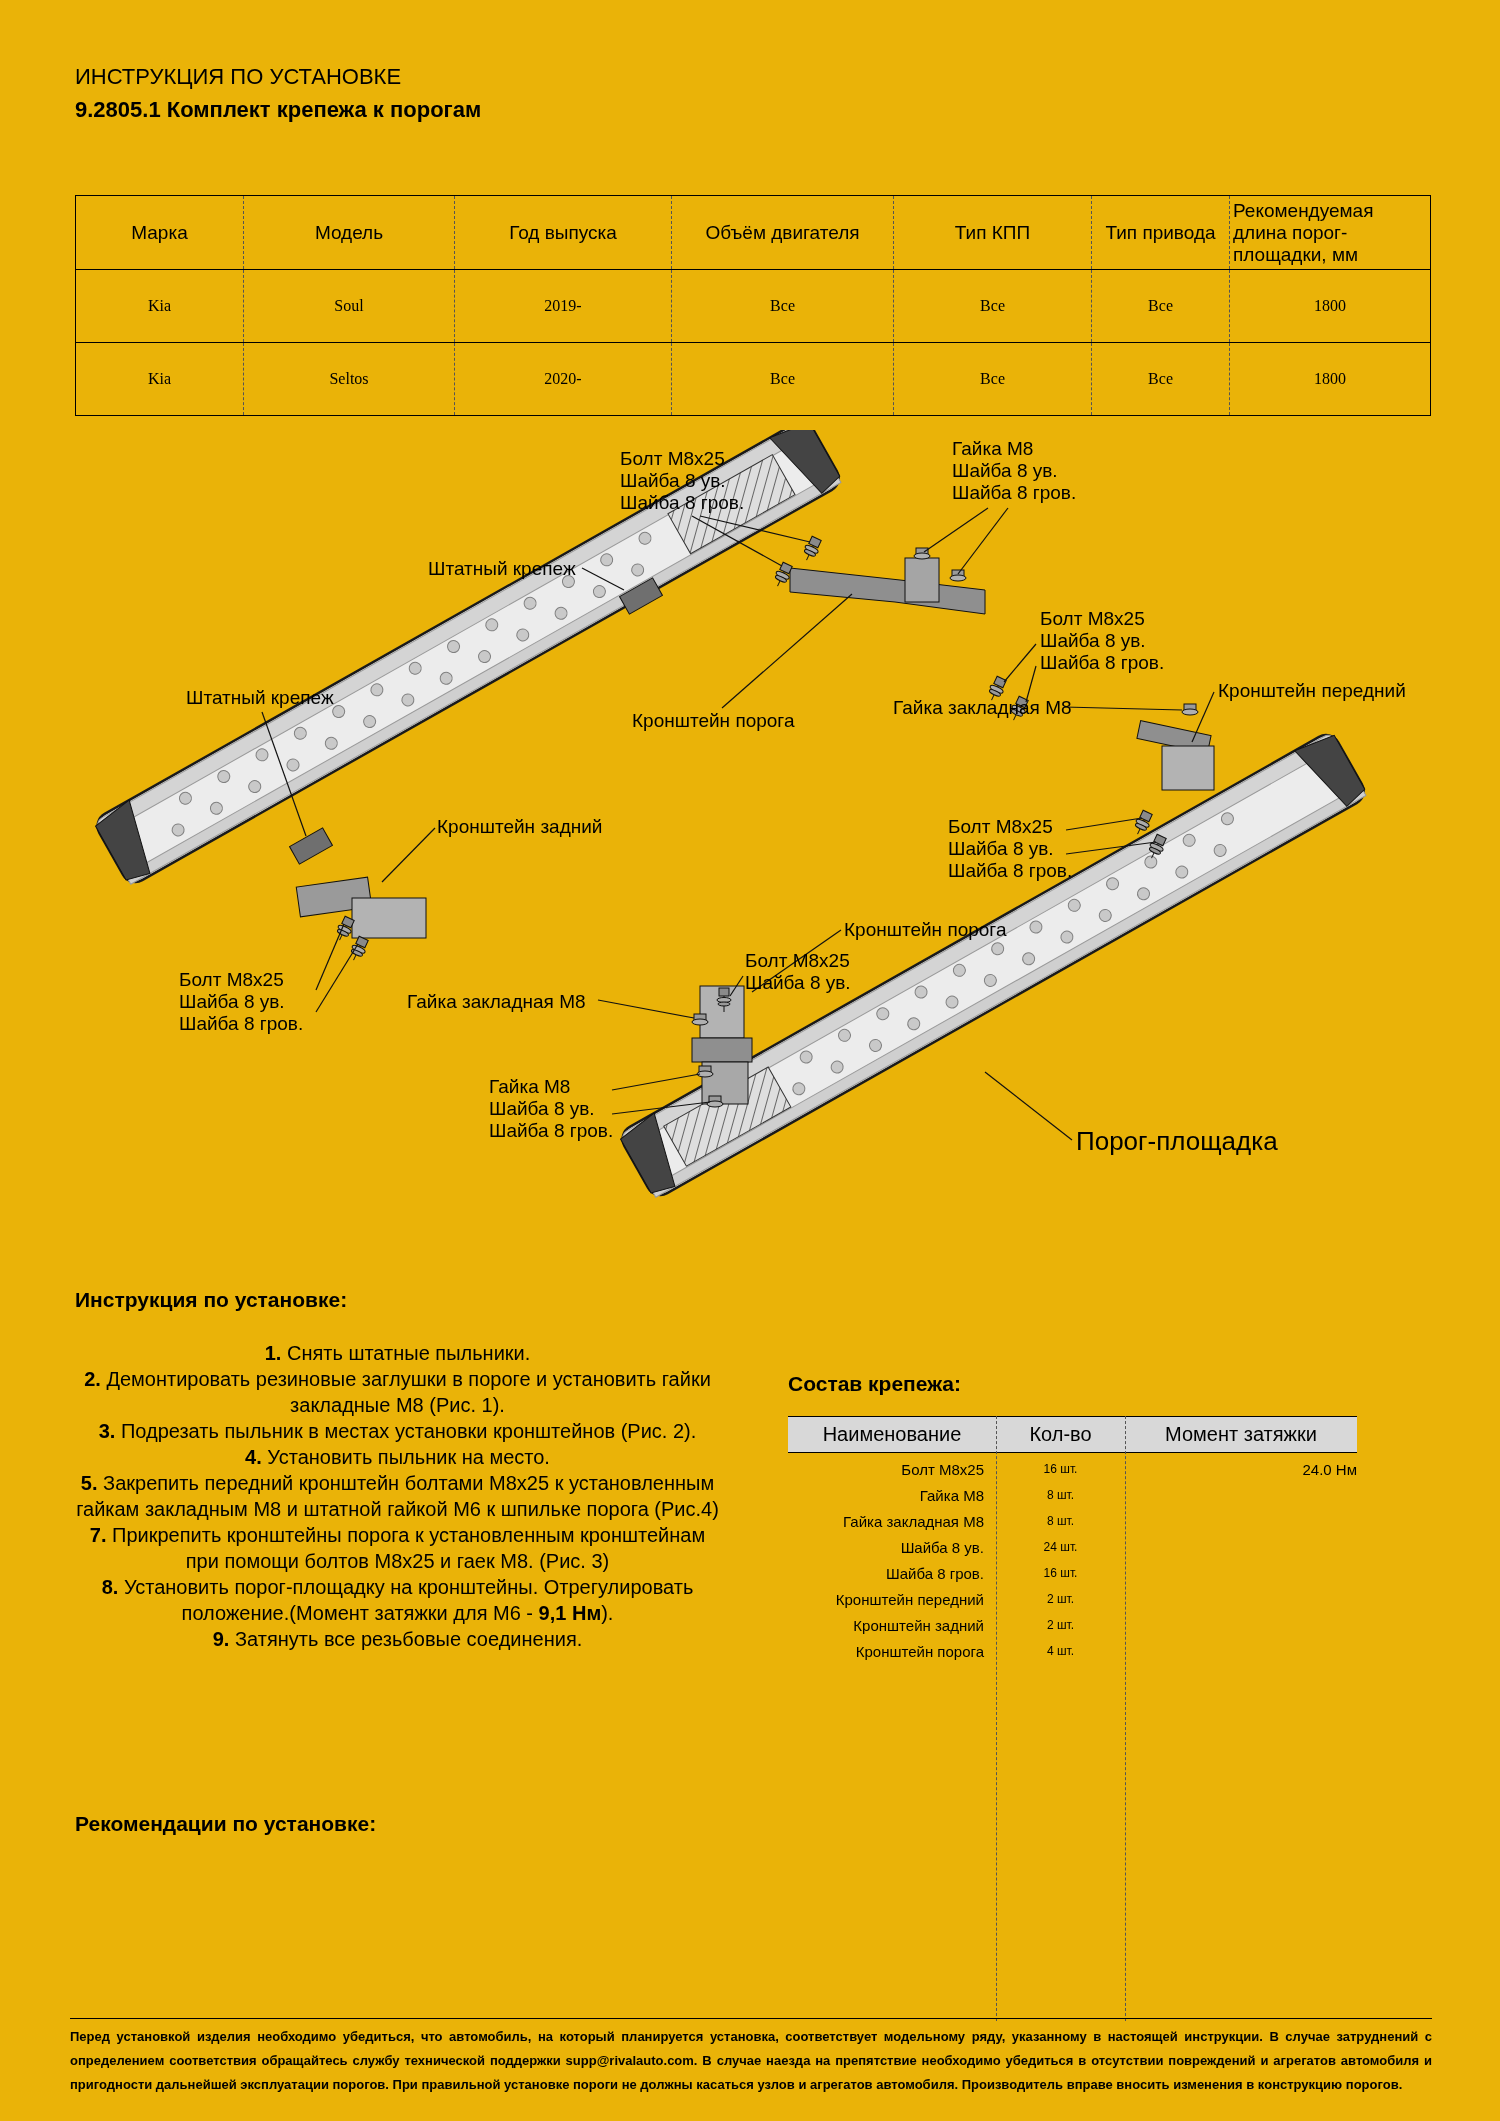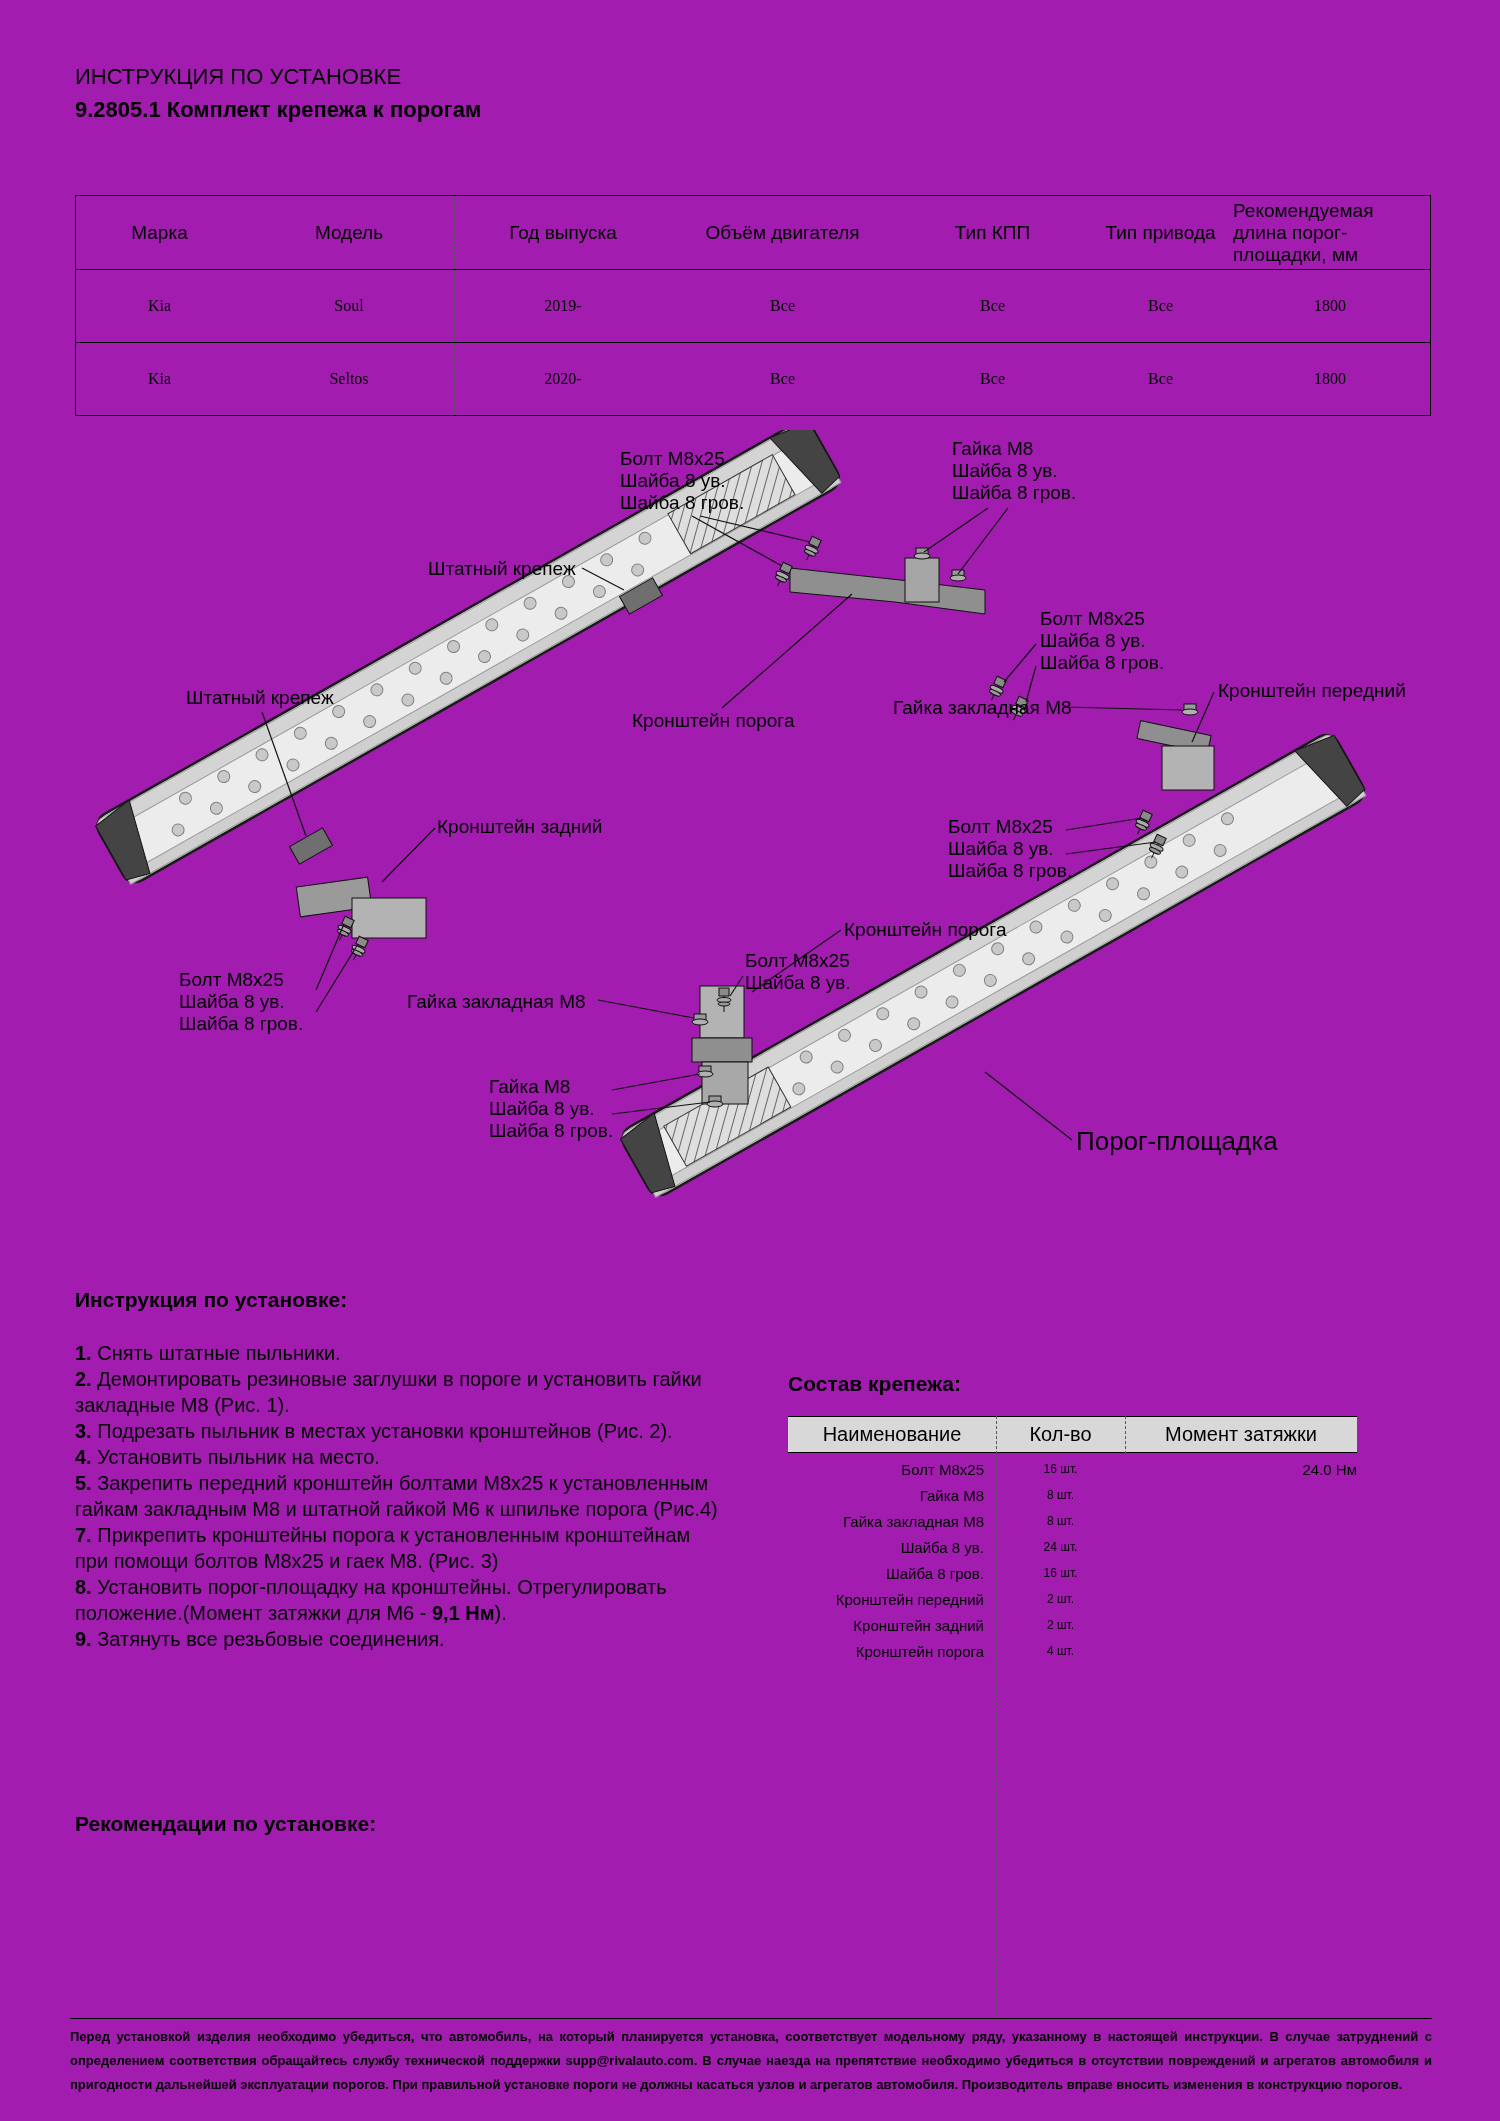--- a/index.html
+++ b/index.html
@@ -1,17 +1,17 @@
 <!DOCTYPE html>
 <html><head>
 <meta charset="utf-8">
 <style>
   * { margin:0; padding:0; box-sizing:border-box; }
   body { background:#ffffff; font-family:"Liberation Sans", sans-serif; color:#000; }
-  .page { position:relative; width:1500px; height:2121px; background:#a21caf; overflow:hidden; }
+  .page { position:relative; width:1500px; height:2121px; background:#eab308; overflow:hidden; }
 
   
   .doc-header { position:absolute; left:75px; top:64px; }
   .doc-title { font-size:22px; }
   .doc-subtitle { font-size:22px; font-weight:bold; margin-top:7px; }
 
   
   .vehicle-table { position:absolute; left:75px; top:195px; width:1355px; border-collapse:collapse; table-layout:fixed; border:1.5px solid #000; }
   .vehicle-table th, .vehicle-table td { border-top:1px solid #000; border-bottom:1px solid #000; border-left:1px dashed #555; text-align:center; vertical-align:middle; font-weight:normal; padding:0 3px; }
   .vehicle-table tr > *:first-child { border-left:none; }
@@ -22,21 +22,21 @@
   
   .diagram { position:absolute; left:0; top:430px; width:1500px; height:850px; }
   .diagram svg { position:absolute; left:0; top:0; }
   .diag-label { position:absolute; font-size:19px; line-height:22px; white-space:pre-line; width:max-content; color:#000; }
   .diag-label.big { font-size:26px; }
 
   
   .instructions { position:absolute; left:75px; top:1288px; width:645px; }
   .section-heading { font-size:21px; font-weight:bold; }
   .inst-items { margin-top:28px; }
-  .inst-item { font-size:20px; line-height:26px; }
+  .inst-item { font-size:20px; line-height:26px;text-align:center; }
   .inst-item b.num { font-weight:bold; }
 
   
   .parts { position:absolute; left:788px; top:1372px; width:572px; }
   .parts-heading { font-size:21px; font-weight:bold; }
   .parts-table { position:relative; margin-top:20px; width:569px; }
   .parts-head { display:grid; grid-template-columns:208px 129px 232px; background:#d8d8d8; border-top:1.5px solid #000; border-bottom:1.5px solid #000; height:37px; align-items:center; font-size:20px; text-align:center; }
   .parts-rows { padding-top:3px; }
   .parts-row { display:grid; grid-template-columns:208px 129px 232px; height:26px; align-items:center; }
   .parts-row .name { text-align:right; padding-right:12px; font-size:15px; }

